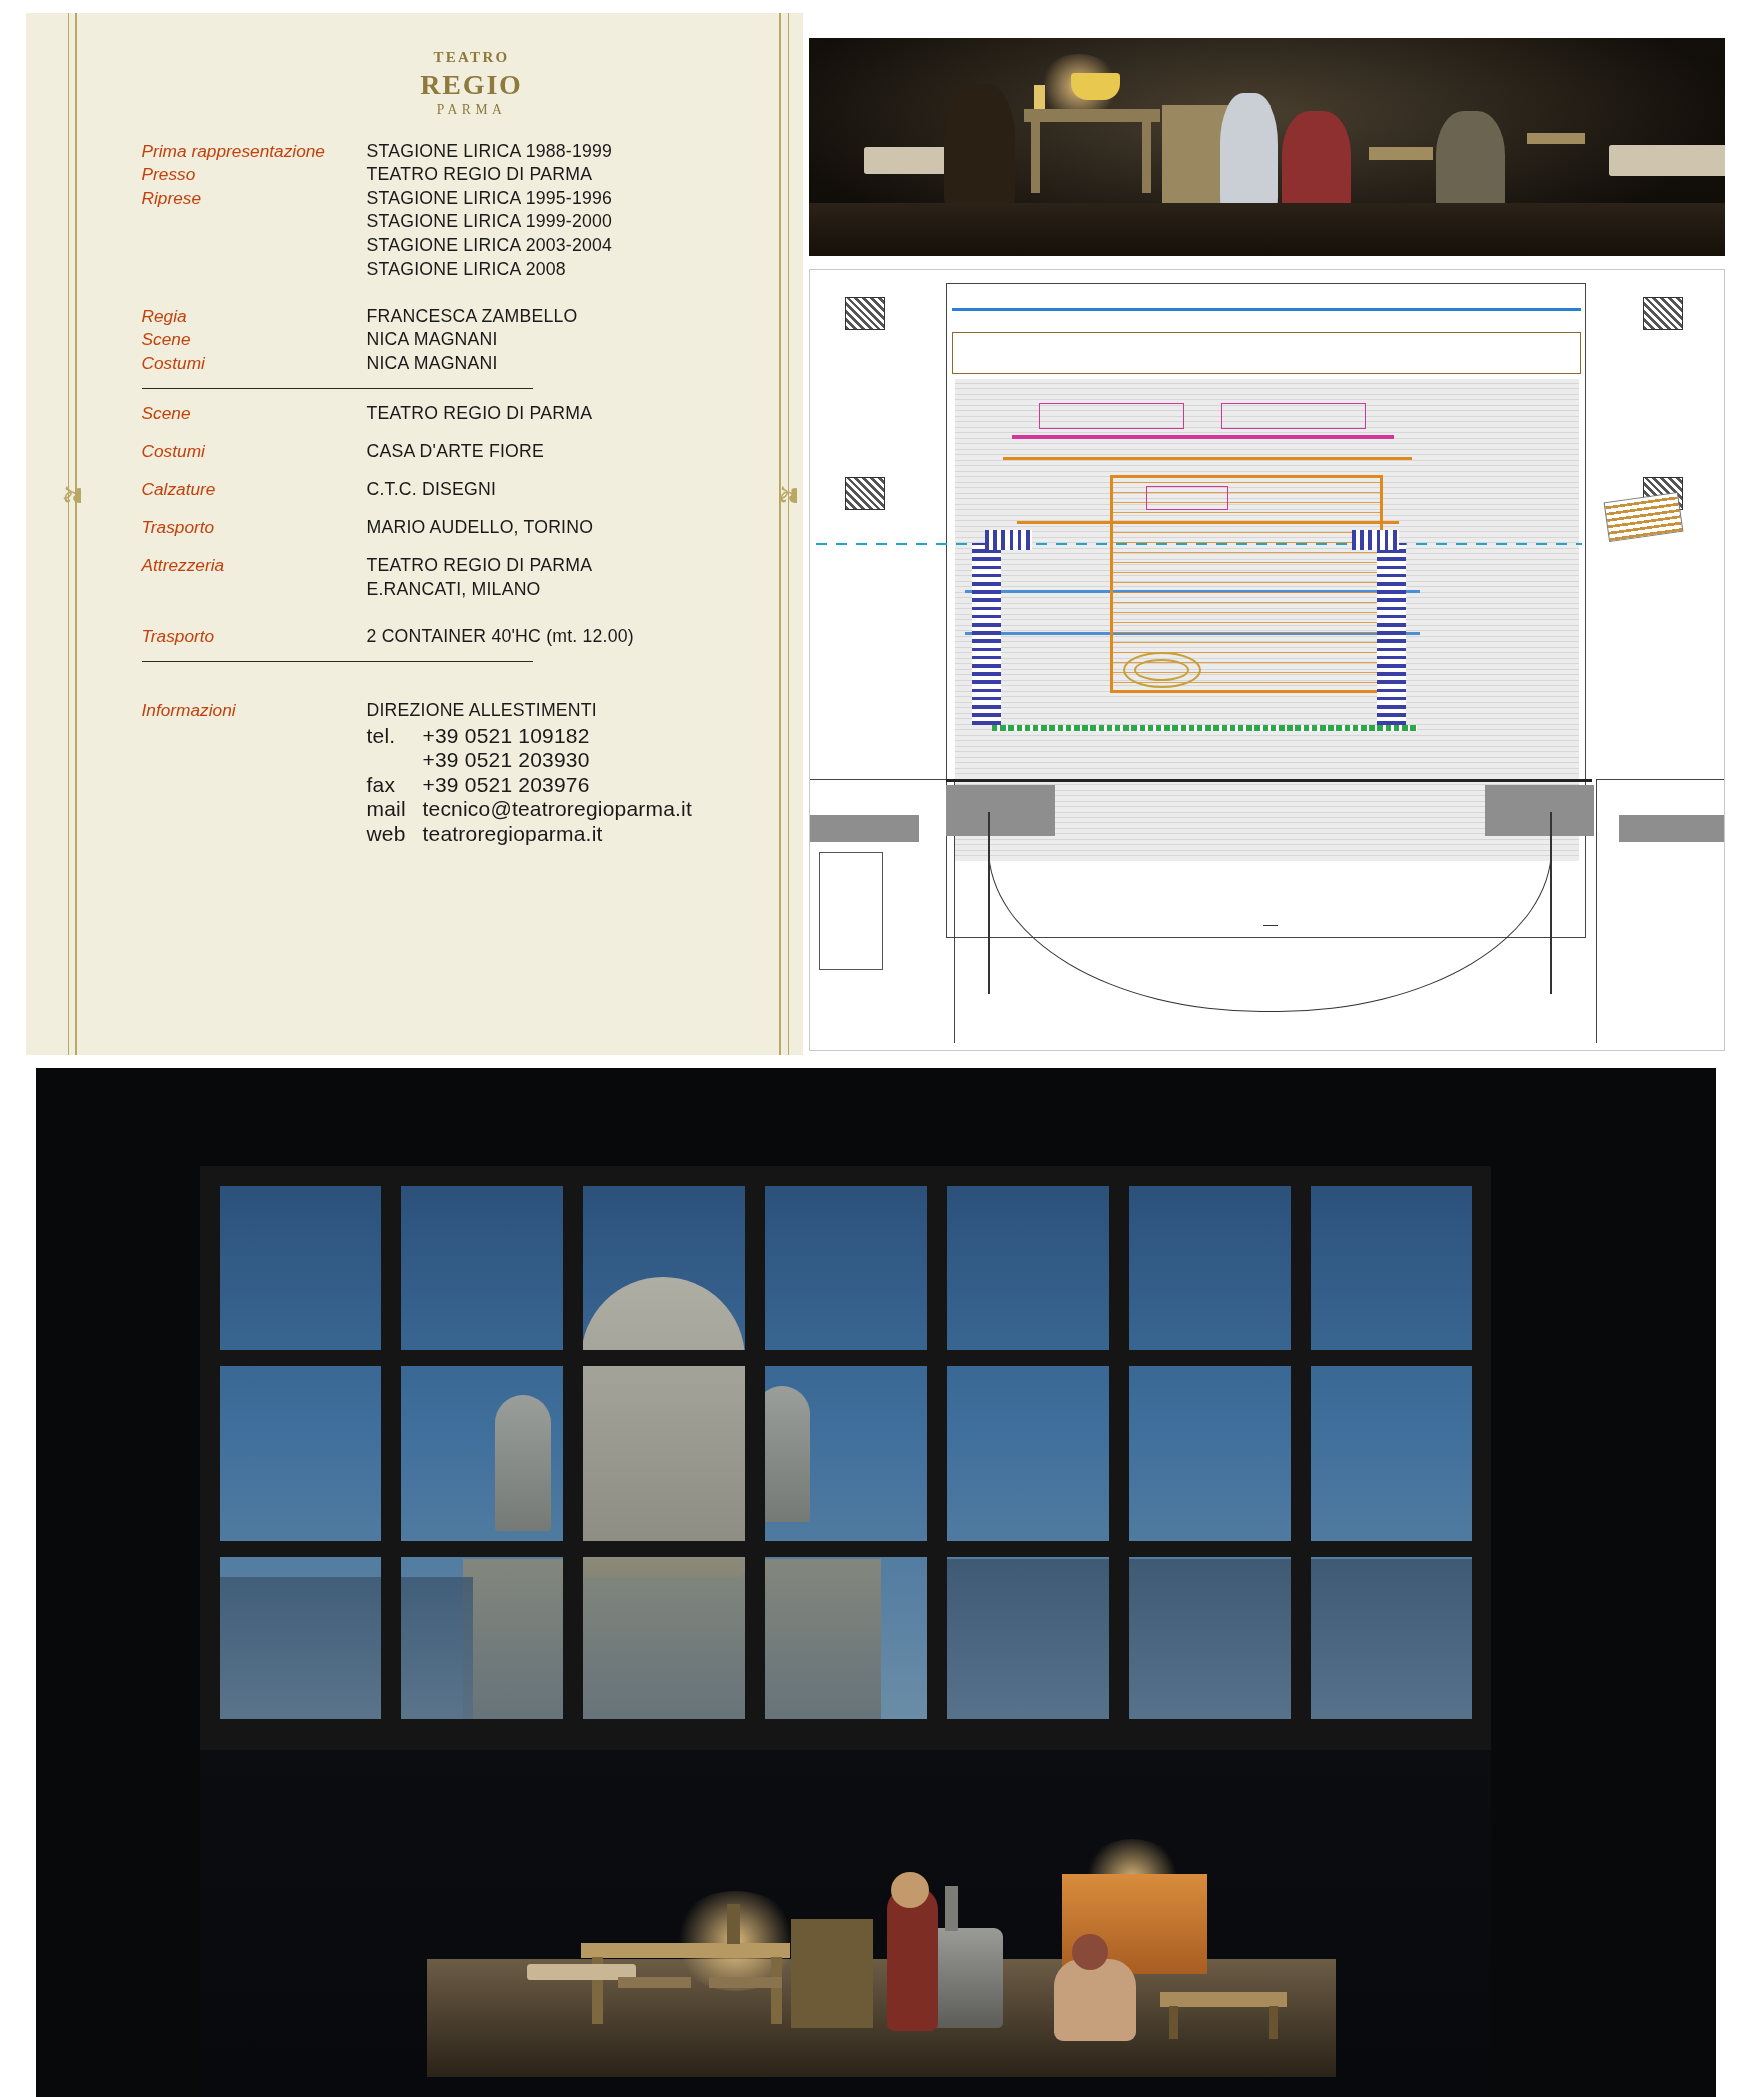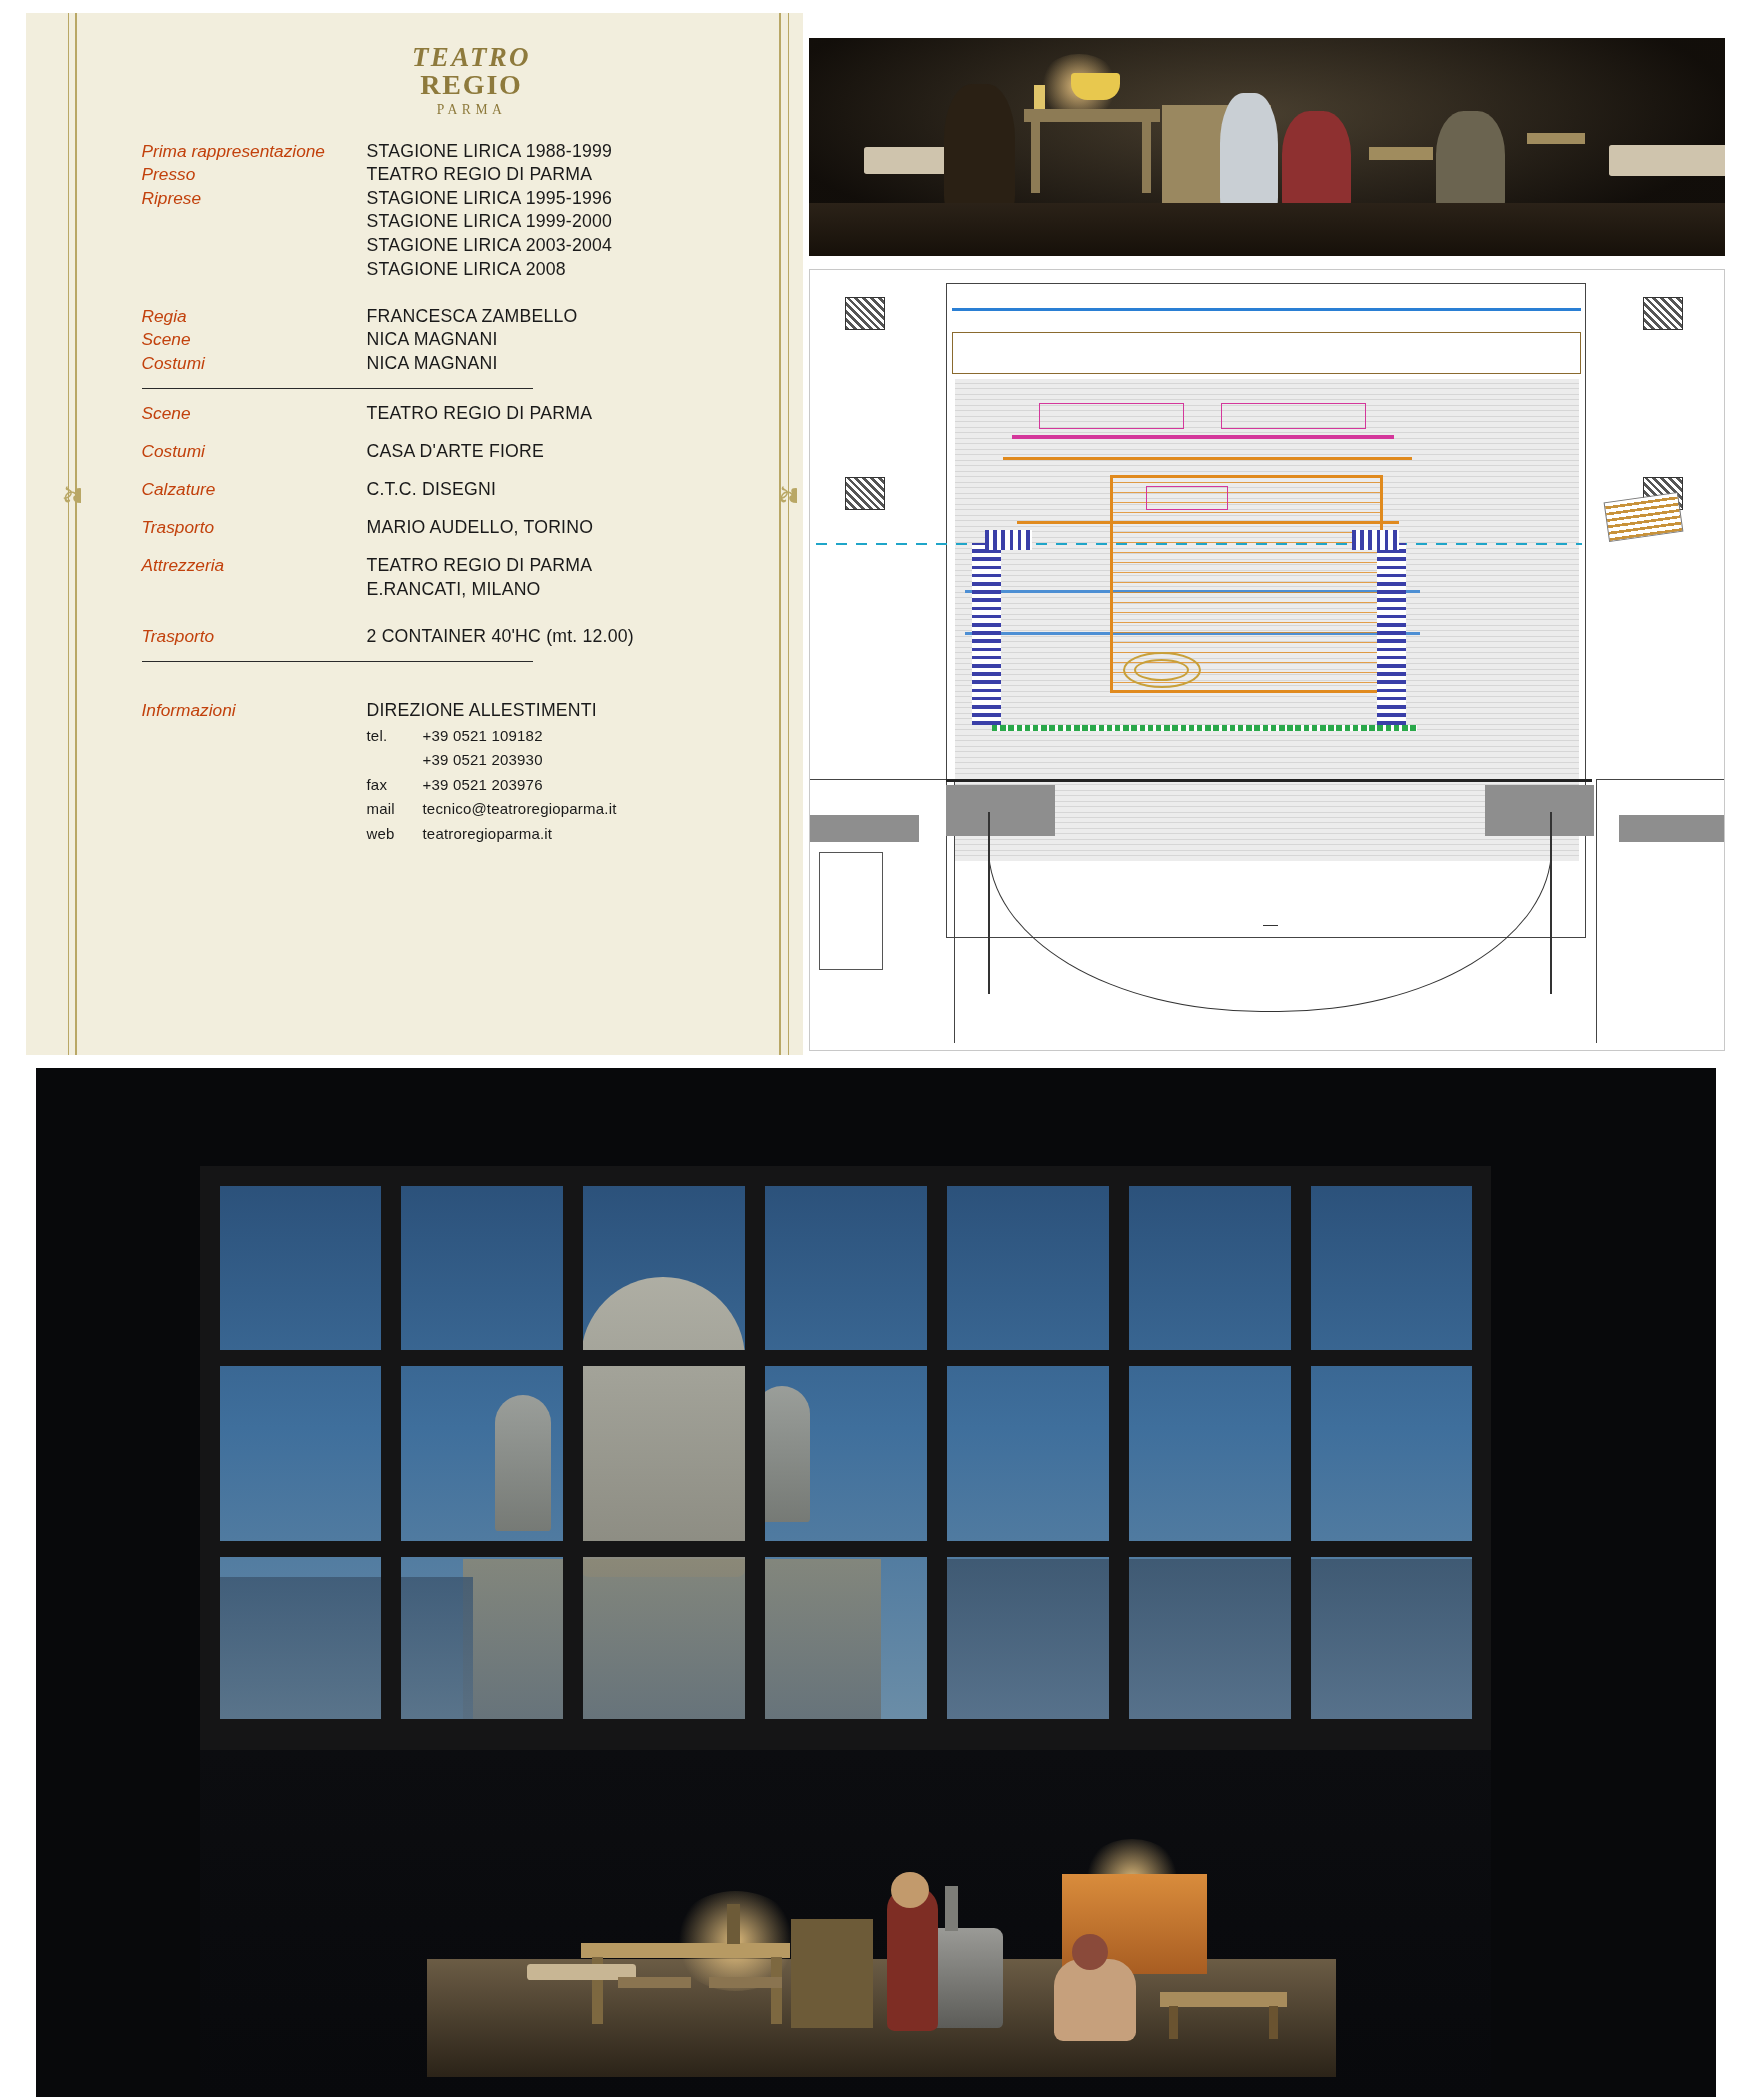--- a/index.html
+++ b/index.html
@@ -59,25 +59,24 @@
   .logo {
     position: absolute;
     left: 355px;
     top: 33px;
     width: 182px;
     text-align: center;
     color: #8e7a3c;
   }
   .logo .l1 {
     font-family: "Liberation Serif", serif;
-    font-size: 27px;
+    font-size: 15px;
     letter-spacing: 2.3px;
     font-weight: bold;
     line-height: 23px;
-    font-style: italic;
   }
   .logo .l2 {
     font-family: "Liberation Serif", serif;
     font-size: 28px;
     letter-spacing: 1.8px;
     font-weight: bold;
     line-height: 32px;
   }
   .logo .l3 {
     font-family: "Liberation Serif", serif;
@@ -118,21 +117,21 @@
     height: 0.9px;
     background: #2a2a2a;
     margin: 12.7px 0 12.7px 0;
   }
   .gap-sm { height: 14.5px; }
   .gap-md { height: 23.6px; }
 
   .contact-block { margin-top: 1.8px; }
   .contact-line {
     display: flex;
-    font-size: 15px;
+    font-size: 21px;
     line-height: 24.5px;
     color: #1a1a1a;
   }
   .contact-key { width: 56px; flex: 0 0 56px; }
   .contact-val { flex: 1; }
 
   
   .photo-top {
     position: absolute;
     left: 809px;

